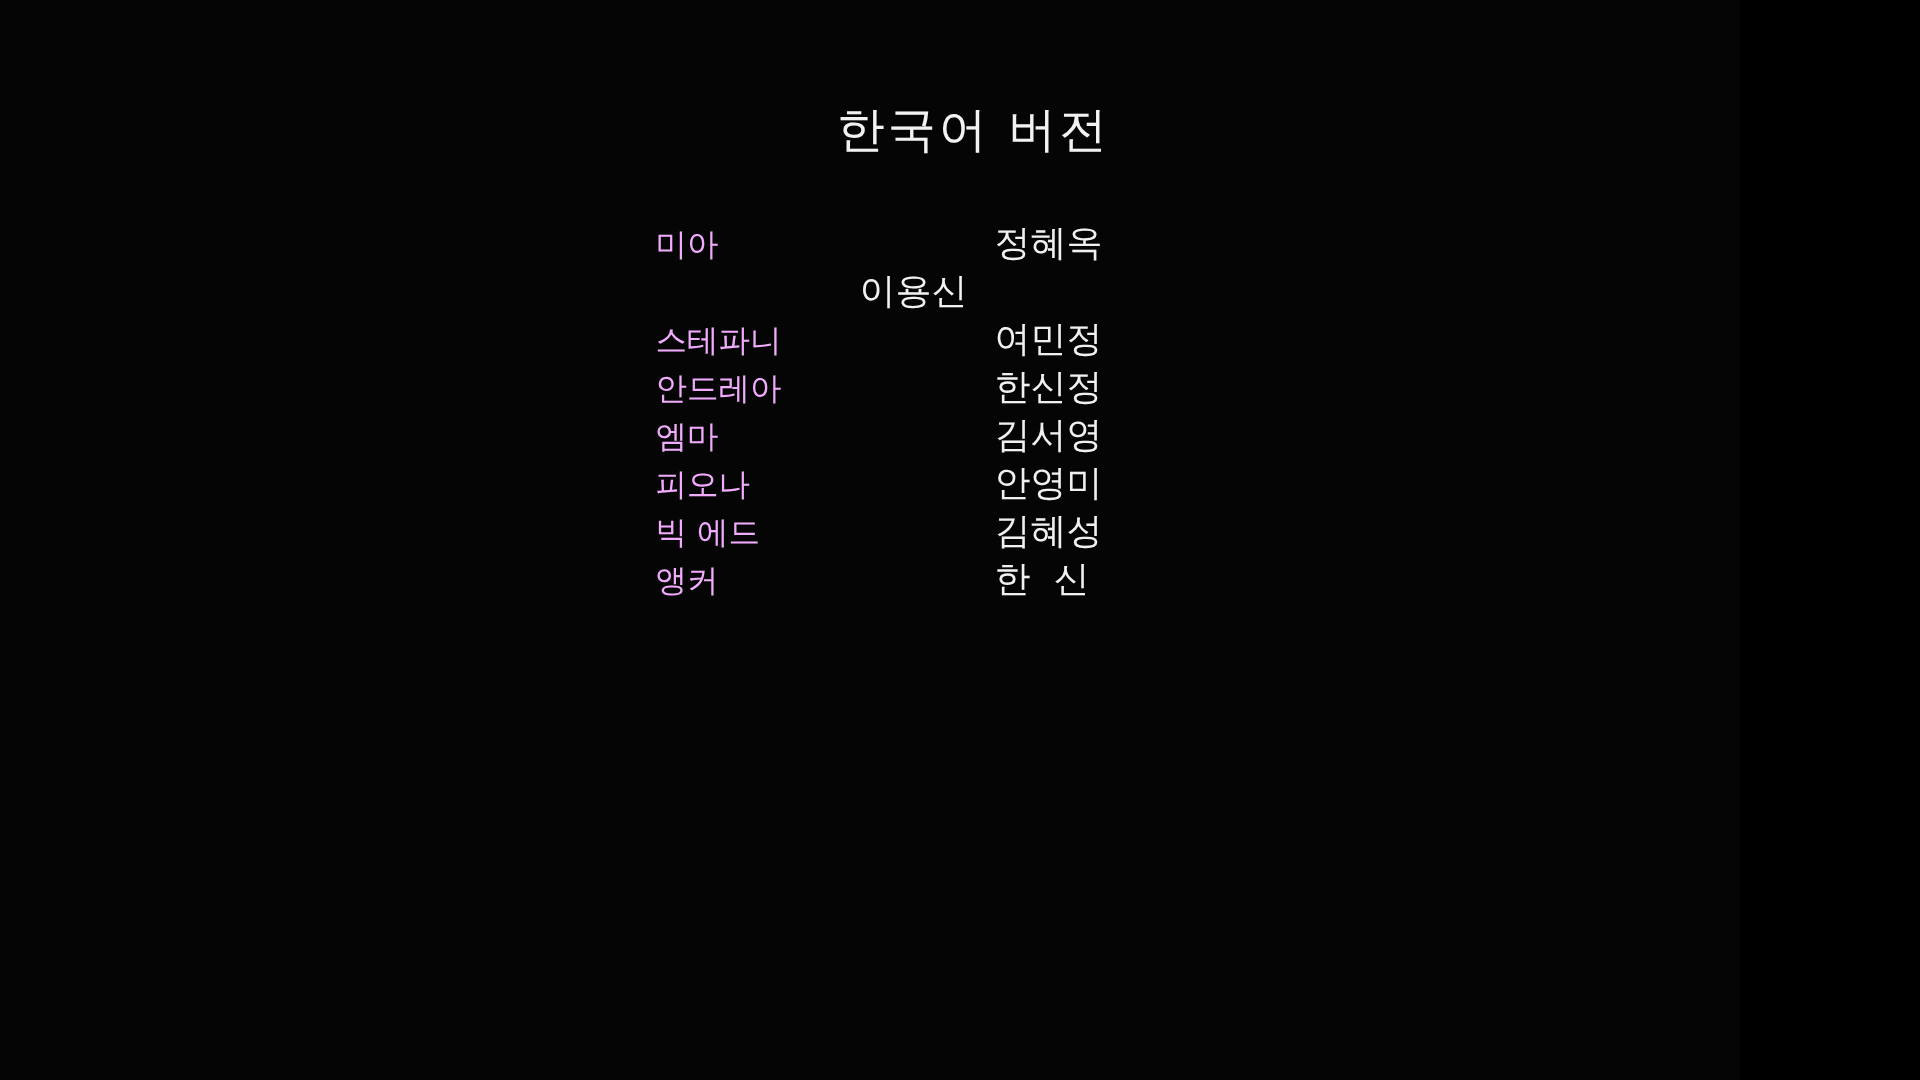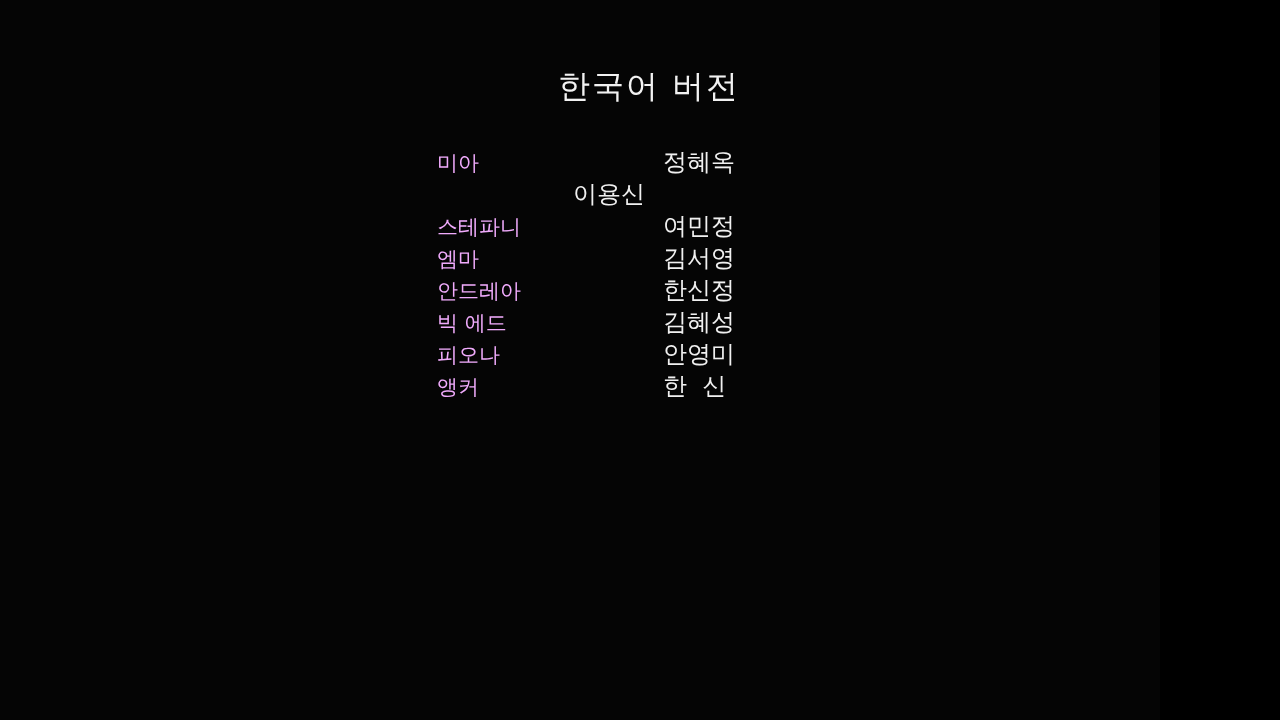--- a/index.html
+++ b/index.html
@@ -91,42 +91,42 @@
         <span class="credit-name">이용신</span>
       </div>
 
       <div class="credit-row">
         <span class="credit-role">스테파니</span>
         <span class="credit-gap"></span>
         <span class="credit-name">여민정</span>
       </div>
 
       <div class="credit-row">
+        <span class="credit-role">안드레아</span>
+        <span class="credit-gap"></span>
+        <span class="credit-name">한신정</span>
+      </div>
+
+      <div class="credit-row">
         <span class="credit-role">엠마</span>
         <span class="credit-gap"></span>
         <span class="credit-name">김서영</span>
       </div>
 
+
       <div class="credit-row">
-        <span class="credit-role">안드레아</span>
+        <span class="credit-role">피오나</span>
         <span class="credit-gap"></span>
-        <span class="credit-name">한신정</span>
+        <span class="credit-name">안영미</span>
       </div>
-
 
       <div class="credit-row">
         <span class="credit-role">빅 에드</span>
         <span class="credit-gap"></span>
         <span class="credit-name">김혜성</span>
-      </div>
-
-      <div class="credit-row">
-        <span class="credit-role">피오나</span>
-        <span class="credit-gap"></span>
-        <span class="credit-name">안영미</span>
       </div>
 
 
       <div class="credit-row">
         <span class="credit-role">앵커</span>
         <span class="credit-gap"></span>
         <span class="credit-name">한  신</span>
       </div>
 
     </div>

